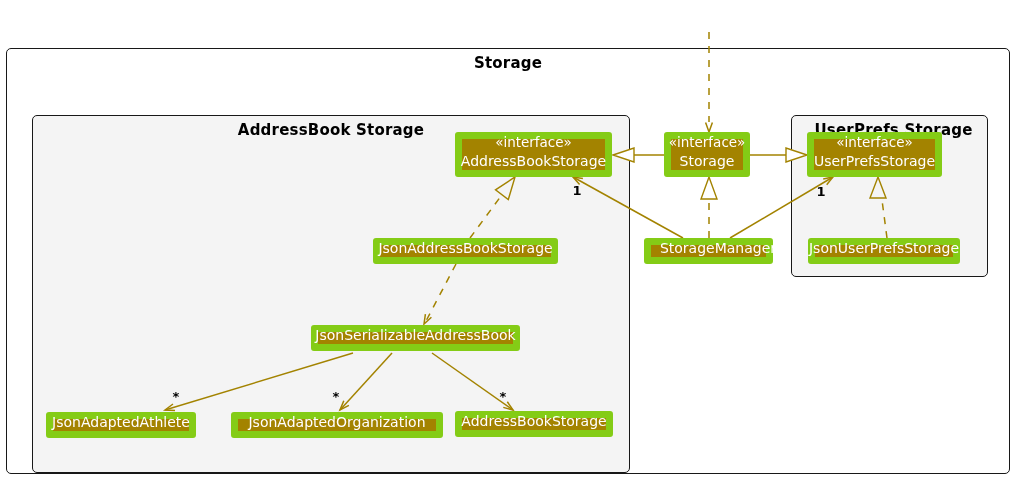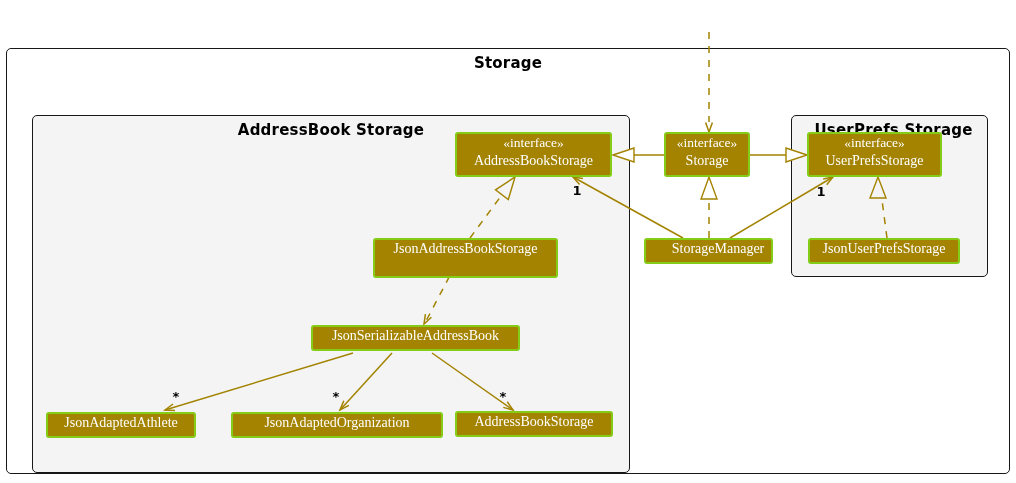--- a/index.html
+++ b/index.html
@@ -42,32 +42,31 @@
     pointer-events: none;
   }
   .edges .line   { stroke: var(--accent); stroke-width: 1.5; fill: none; }
   .edges .dashed { stroke-dasharray: 7 7; }
   .edges .openhead { stroke: var(--accent); stroke-width: 1.5; fill: none; }
   .edges .tri-white { stroke: var(--accent); stroke-width: 1.4; fill: #ffffff; }
   .edges .tri-gray  { stroke: var(--accent); stroke-width: 1.4; fill: var(--package_bg); }
   .node {
     position: absolute;
     background: var(--accent);
-    border: 2px solid #84cc16;
+    border: 7px solid #84cc16;
     border-radius: 3px;
     color: var(--node_text);
     display: flex;
     flex-direction: column;
     align-items: center;
-    justify-content: flex-start;
+    justify-content: flex-end;
     font-size: 14px;
     line-height: 1.3;
     white-space: nowrap;
     text-align: center;
-    font-family: Liberation Serif, serif;
   }
   .node .stereo { font-size: 13.5px; }
   .mult {
     position: absolute;
     width: 20px;
     text-align: center;
     font-size: 13px;
     font-weight: bold;
     color: var(--multiplicity_text);
     line-height: 13px;
@@ -161,21 +160,21 @@
   <div class="node" style="left:664px; top:132px; width:86px; height:45px;">
     <span class="stereo">«interface»</span>
     <span>Storage</span>
   </div>
 
   <div class="node" style="left:807px; top:132px; width:135px; height:45px;">
     <span class="stereo">«interface»</span>
     <span>UserPrefsStorage</span>
   </div>
 
-  <div class="node" style="left:373px; top:238px; width:185px; height:40px;">
+  <div class="node" style="left:373px; top:238px; width:185px; height:26px;">
     <span>JsonAddressBookStorage</span>
   </div>
 
   <div class="node" style="left:644px; top:238px; width:129px; height:26px;padding-left:19px;">
     <span>StorageManager</span>
   </div>
 
   <div class="node" style="left:808px; top:238px; width:152px; height:26px;">
     <span>JsonUserPrefsStorage</span>
   </div>

